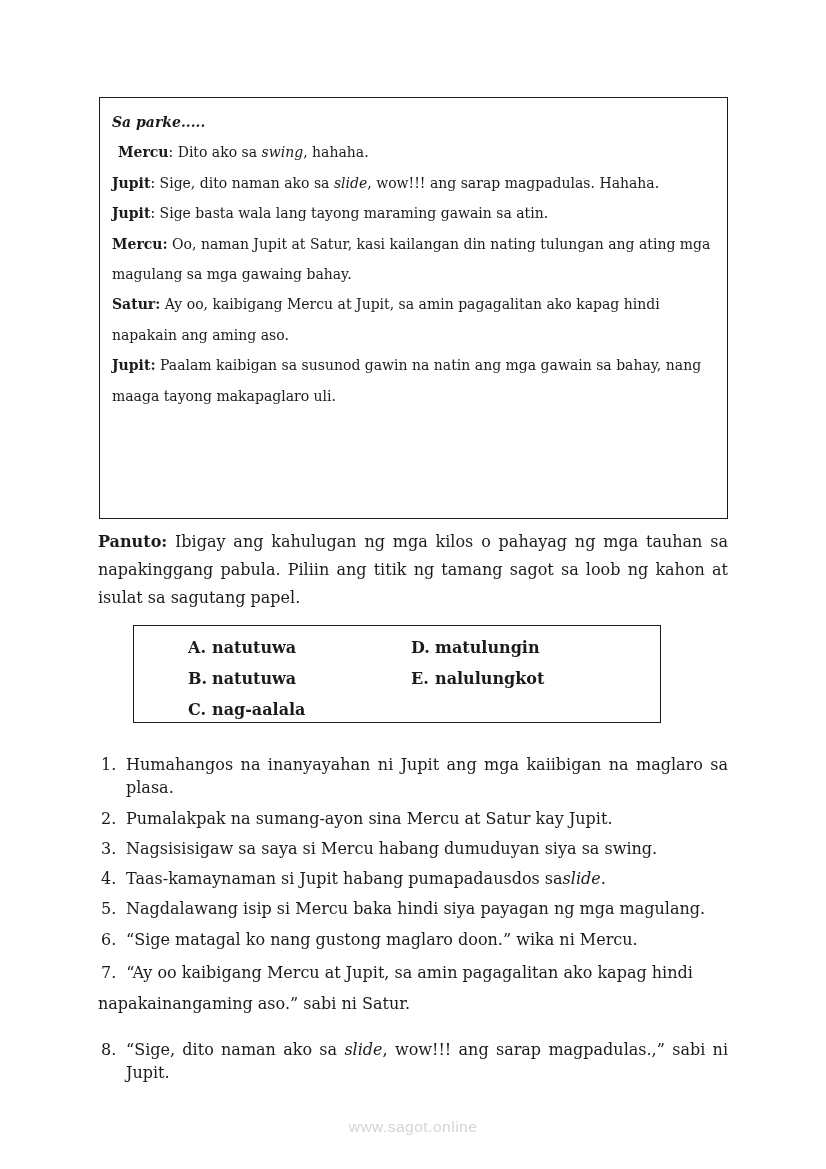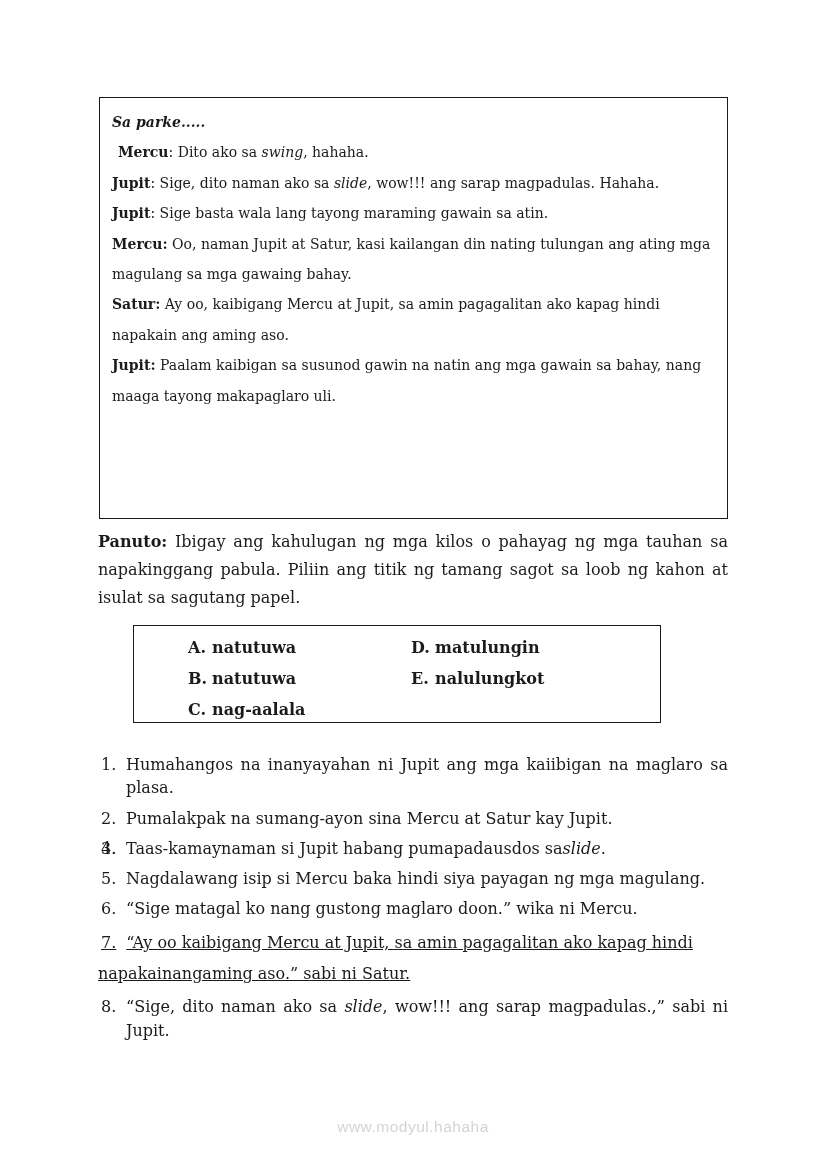--- a/index.html
+++ b/index.html
@@ -60,22 +60,21 @@
     position: relative;
     padding-left: 28px;
     line-height: 23.3px;
     margin-bottom: 7px;
   }
   .q .qnum { position: absolute; left: 3px; top: 0; }
   .q.justify { text-align: justify; }
   .q.flush {
     padding-left: 0;
     line-height: 30.8px;
-    margin-bottom: 6px;
-    text-decoration: underline;
+    margin-bottom: 18px;
   }
   .q.flush .qnum-inline { margin-left: 3px; margin-right: 10px; }
   .footer {
     position: absolute;
     left: 0;
     bottom: 33px;
     width: 100%;
     text-align: center;
     font-family: "Liberation Sans", "DejaVu Sans", sans-serif;
     font-size: 15.5px;
@@ -106,21 +105,21 @@
   </div>
   <div class="choices-col col2">
     <div><span class="choice-letter">D.</span><span>matulungin</span></div>
     <div><span class="choice-letter">E.</span><span>nalulungkot</span></div>
   </div>
 </div>
 
 <div class="questions">
   <div class="q justify"><span class="qnum">1.</span><span><span>Humahangos na inanyayahan ni Jupit ang mga kaiibigan na maglaro sa plasa.</span></span></div>
   <div class="q"><span class="qnum">2.</span><span><span>Pumalakpak na sumang-ayon sina Mercu at Satur kay Jupit.</span></span></div>
-  <div class="q"><span class="qnum">3.</span></div>
+  <div class="q"><span class="qnum">3.</span><span><span>Nagsisisigaw sa saya si Mercu habang dumuduyan siya sa swing.</span></span></div>
   <div class="q"><span class="qnum">4.</span><span><span>Taas-kamaynaman si Jupit habang pumapadausdos sa</span><span style="font-style: italic;">slide</span><span>.</span></span></div>
   <div class="q"><span class="qnum">5.</span><span><span>Nagdalawang isip si Mercu baka hindi siya payagan ng mga magulang.</span></span></div>
   <div class="q"><span class="qnum">6.</span><span><span>“Sige matagal ko nang gustong maglaro doon.” wika ni Mercu.</span></span></div>
   <div class="q flush"><span class="qnum-inline">7.</span><span><span>“Ay oo kaibigang Mercu at Jupit, sa amin pagagalitan ako kapag hindi napakainangaming aso.” sabi ni Satur.</span></span></div>
   <div class="q justify"><span class="qnum">8.</span><span><span>“Sige, dito naman ako sa </span><span style="font-style: italic;">slide</span><span>, wow!!! ang sarap magpadulas.,” sabi ni Jupit.</span></span></div>
 </div>
 
-<div class="footer">www.modyul.hahaha</div>
+<div class="footer">www.sagot.online</div>
 
 </body></html>

